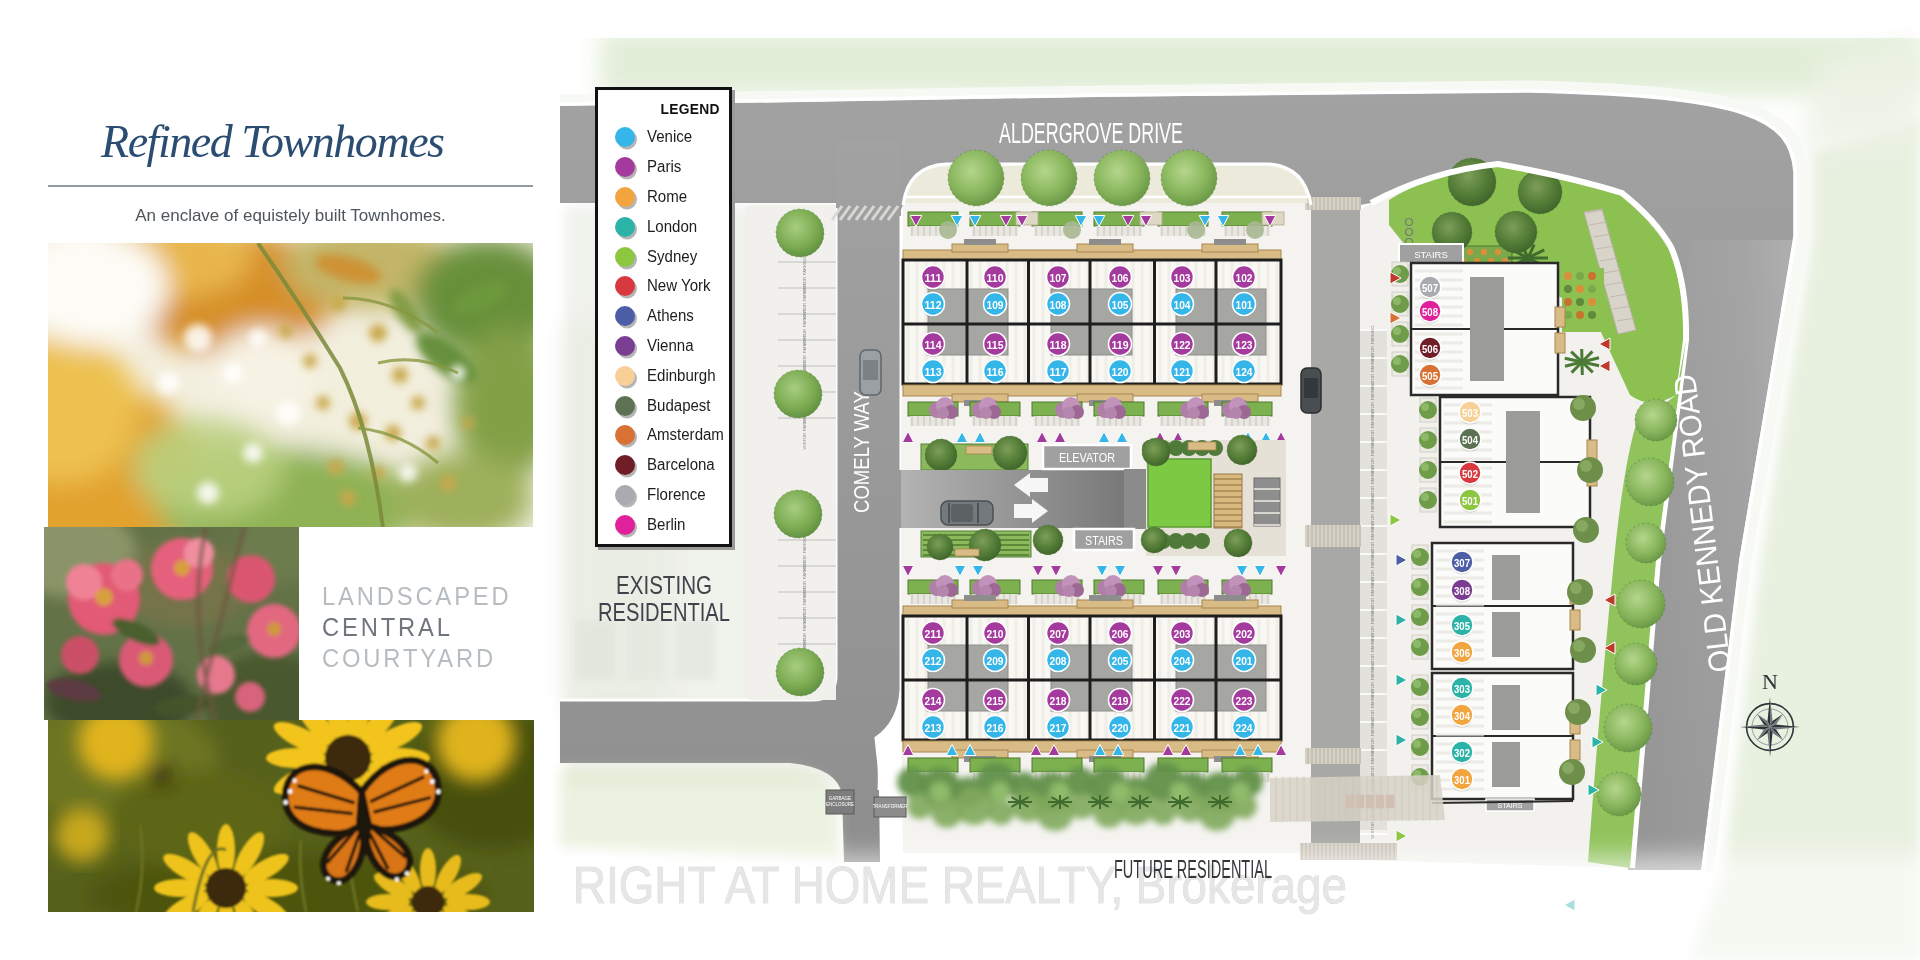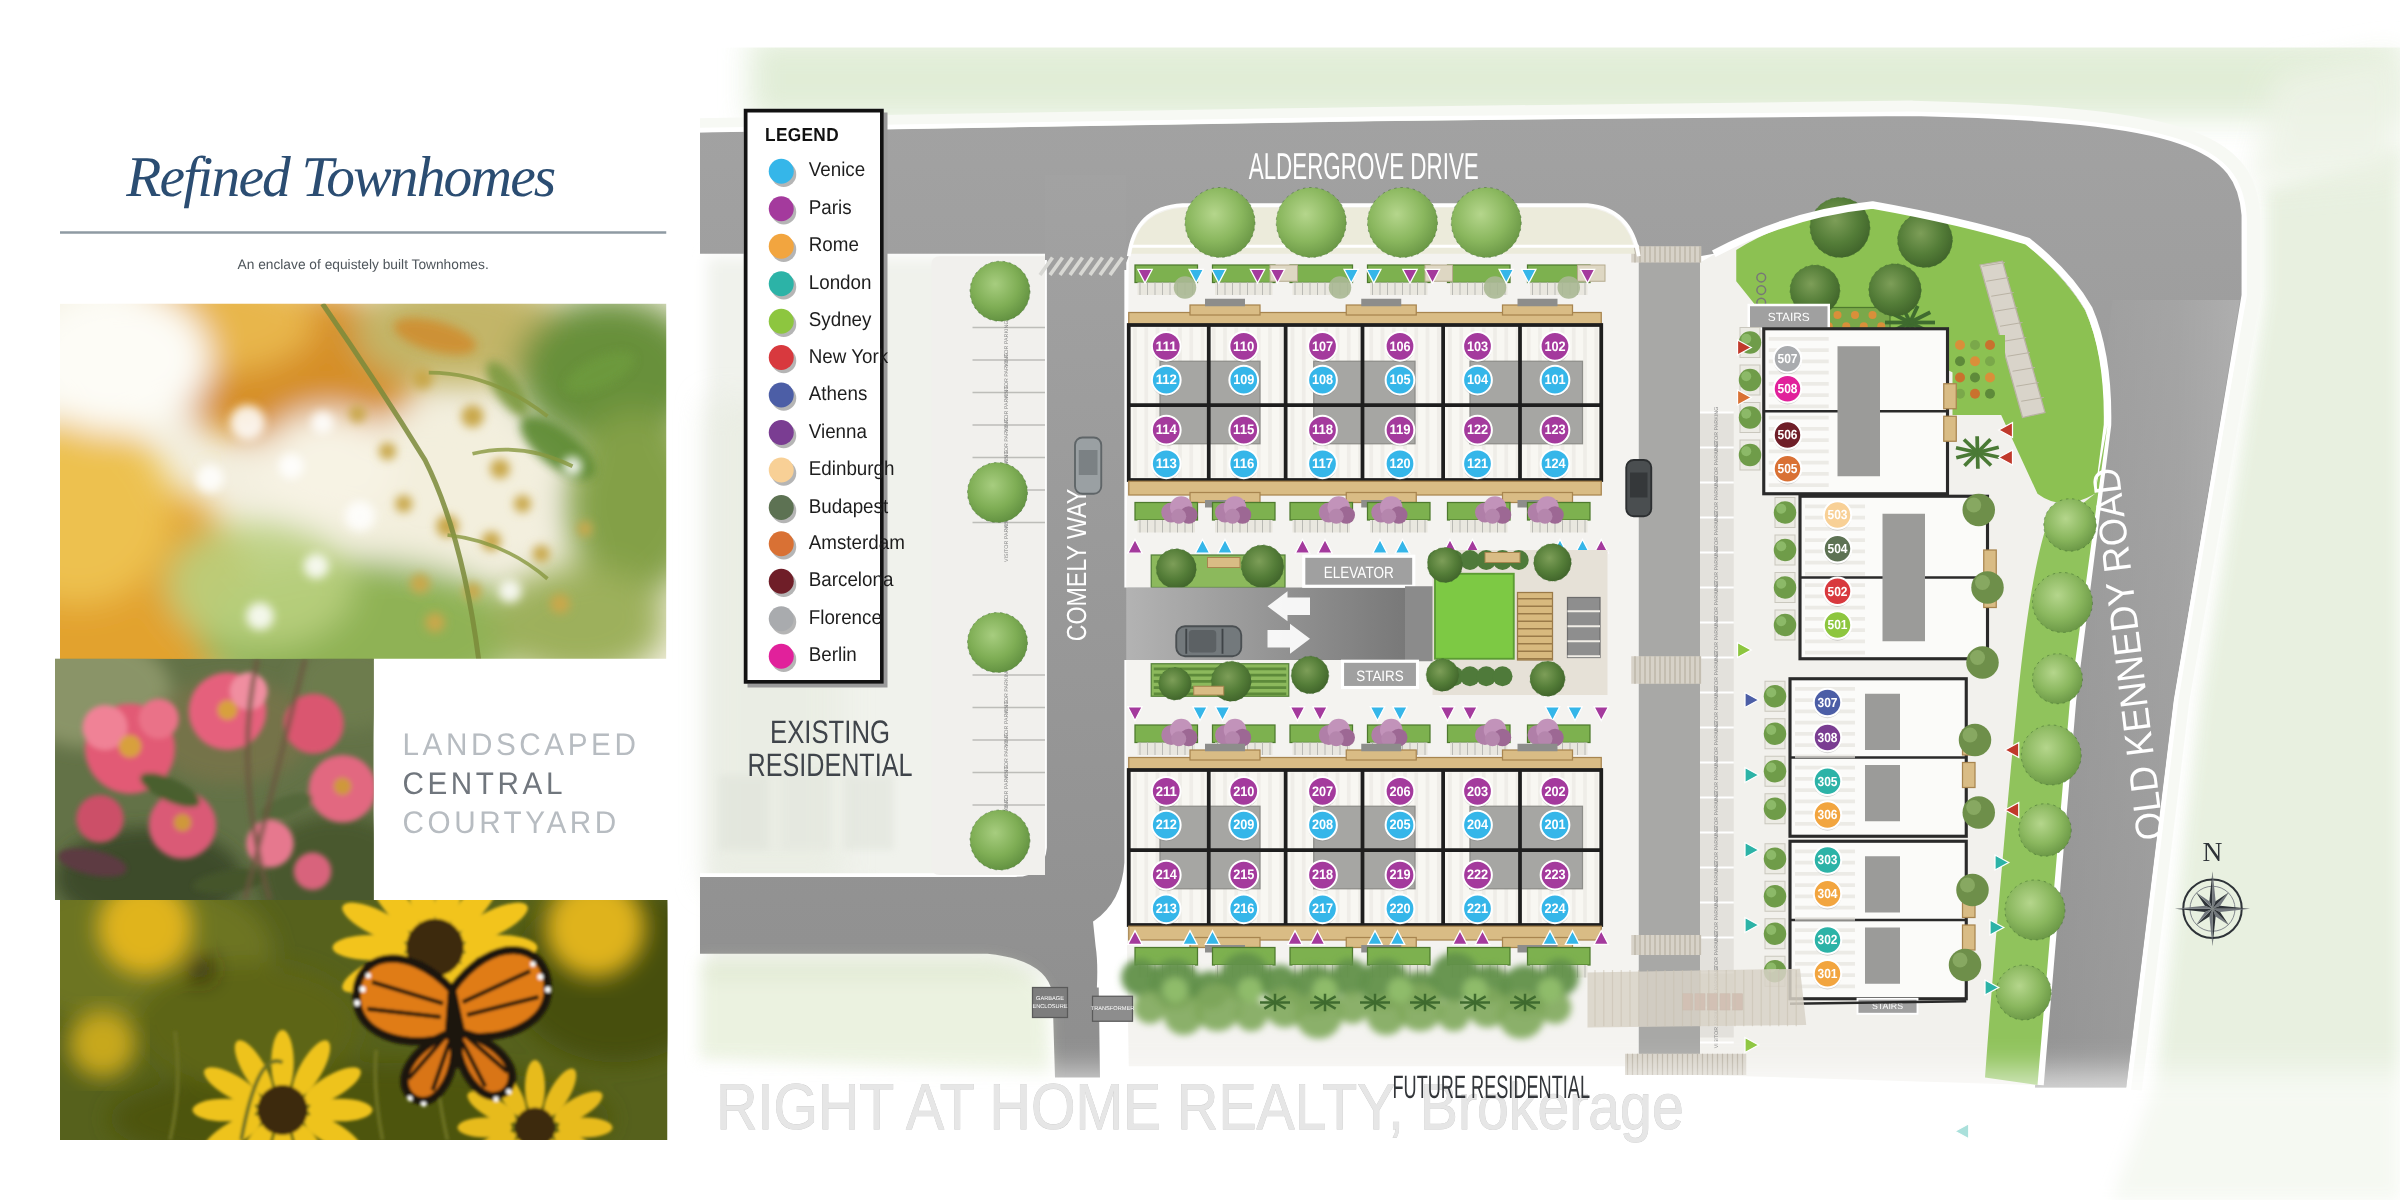--- a/index.html
+++ b/index.html
@@ -1,20 +1,20 @@
 <!DOCTYPE html>
 <html><head>
 <meta charset="utf-8">
 <style>
 * { margin:0; padding:0; box-sizing:border-box; }
 html,body { width:1920px; height:960px; background:#fff; overflow:hidden;
   font-family:"Liberation Sans", sans-serif; position:relative; }
 .abs { position:absolute; }
-#legend { position:absolute; left:595px; top:87px; width:112px; height:460px;
-  background:#fff; border:3.5px solid #121212; box-shadow:3px 3px 0 #9a9a9a; z-index:30; }
+#legend { position:absolute; left:595px; top:87px; width:137px; height:460px;
+  background:#fff; border:3.5px solid #121212; box-shadow:3px 3px 0 #9a9a9a; z-index:30;text-align:right; }
 #legend h2 { font-size:15px; letter-spacing:0.3px; margin:10px 0 0 14px; color:#111;
   transform:scaleX(0.92); transform-origin:left; }
 .lrow { position:absolute; left:0; height:20px; }
 .ldot { position:absolute; left:17px; top:0; width:20px; height:20px; border-radius:50%;
   box-shadow:2px 2.5px 0 rgba(90,90,90,.45); }
 .llab { position:absolute; left:49px; top:1px; font-size:16px; color:#1d1d1d;
   transform:scaleX(0.94); transform-origin:left; white-space:nowrap; }
 #caption-box { position:absolute; left:299px; top:527px; width:241px; height:193px; background:#fff; z-index:5; }
 .cap { position:absolute; left:23px; font-size:25px; letter-spacing:3px; transform:scaleX(0.95); transform-origin:left; }
 </style>
@@ -1820,21 +1820,21 @@
 
 <text x="1193" y="878" font-size="26" fill="#33363a" text-anchor="middle" textLength="158" lengthAdjust="spacingAndGlyphs">FUTURE RESIDENTIAL</text>
 </svg>
 
 <div class="abs" style="left:29px; top:95px; width:490px; z-index:10;"><svg width="500" height="90" viewBox="0 0 500 90" xmlns="http://www.w3.org/2000/svg">
 <text x="244" y="62" text-anchor="middle" font-family="Liberation Serif, serif" font-style="italic" font-size="46" fill="#2b4d72" textLength="344" lengthAdjust="spacing">Refined Townhomes</text>
 </svg></div>
 
 <div class="abs" style="left:48px; top:185px; width:485px; height:1.5px; background:#8f9aa3; z-index:10;"></div>
 
-<div class="abs" style="left:48px; top:206px; width:485px; text-align:center; font-size:11px; color:#4e555b; z-index:10;">An enclave of equistely built Townhomes.</div>
+<div class="abs" style="left:48px; top:206px; width:485px; text-align:center; font-size:17px; color:#4e555b; z-index:10;">An enclave of equistely built Townhomes.</div>
 
 <div class="abs" style="left:48px; top:243px; z-index:5;"><svg width="485" height="285" viewBox="0 0 485 285" xmlns="http://www.w3.org/2000/svg">
 <defs>
 <filter id="p1b" x="-20%" y="-20%" width="140%" height="140%">
           <feGaussianBlur stdDeviation="13"></feGaussianBlur>
         </filter>
 <filter id="p1c" x="-20%" y="-20%" width="140%" height="140%">
           <feGaussianBlur stdDeviation="4"></feGaussianBlur>
         </filter>
 </defs>

